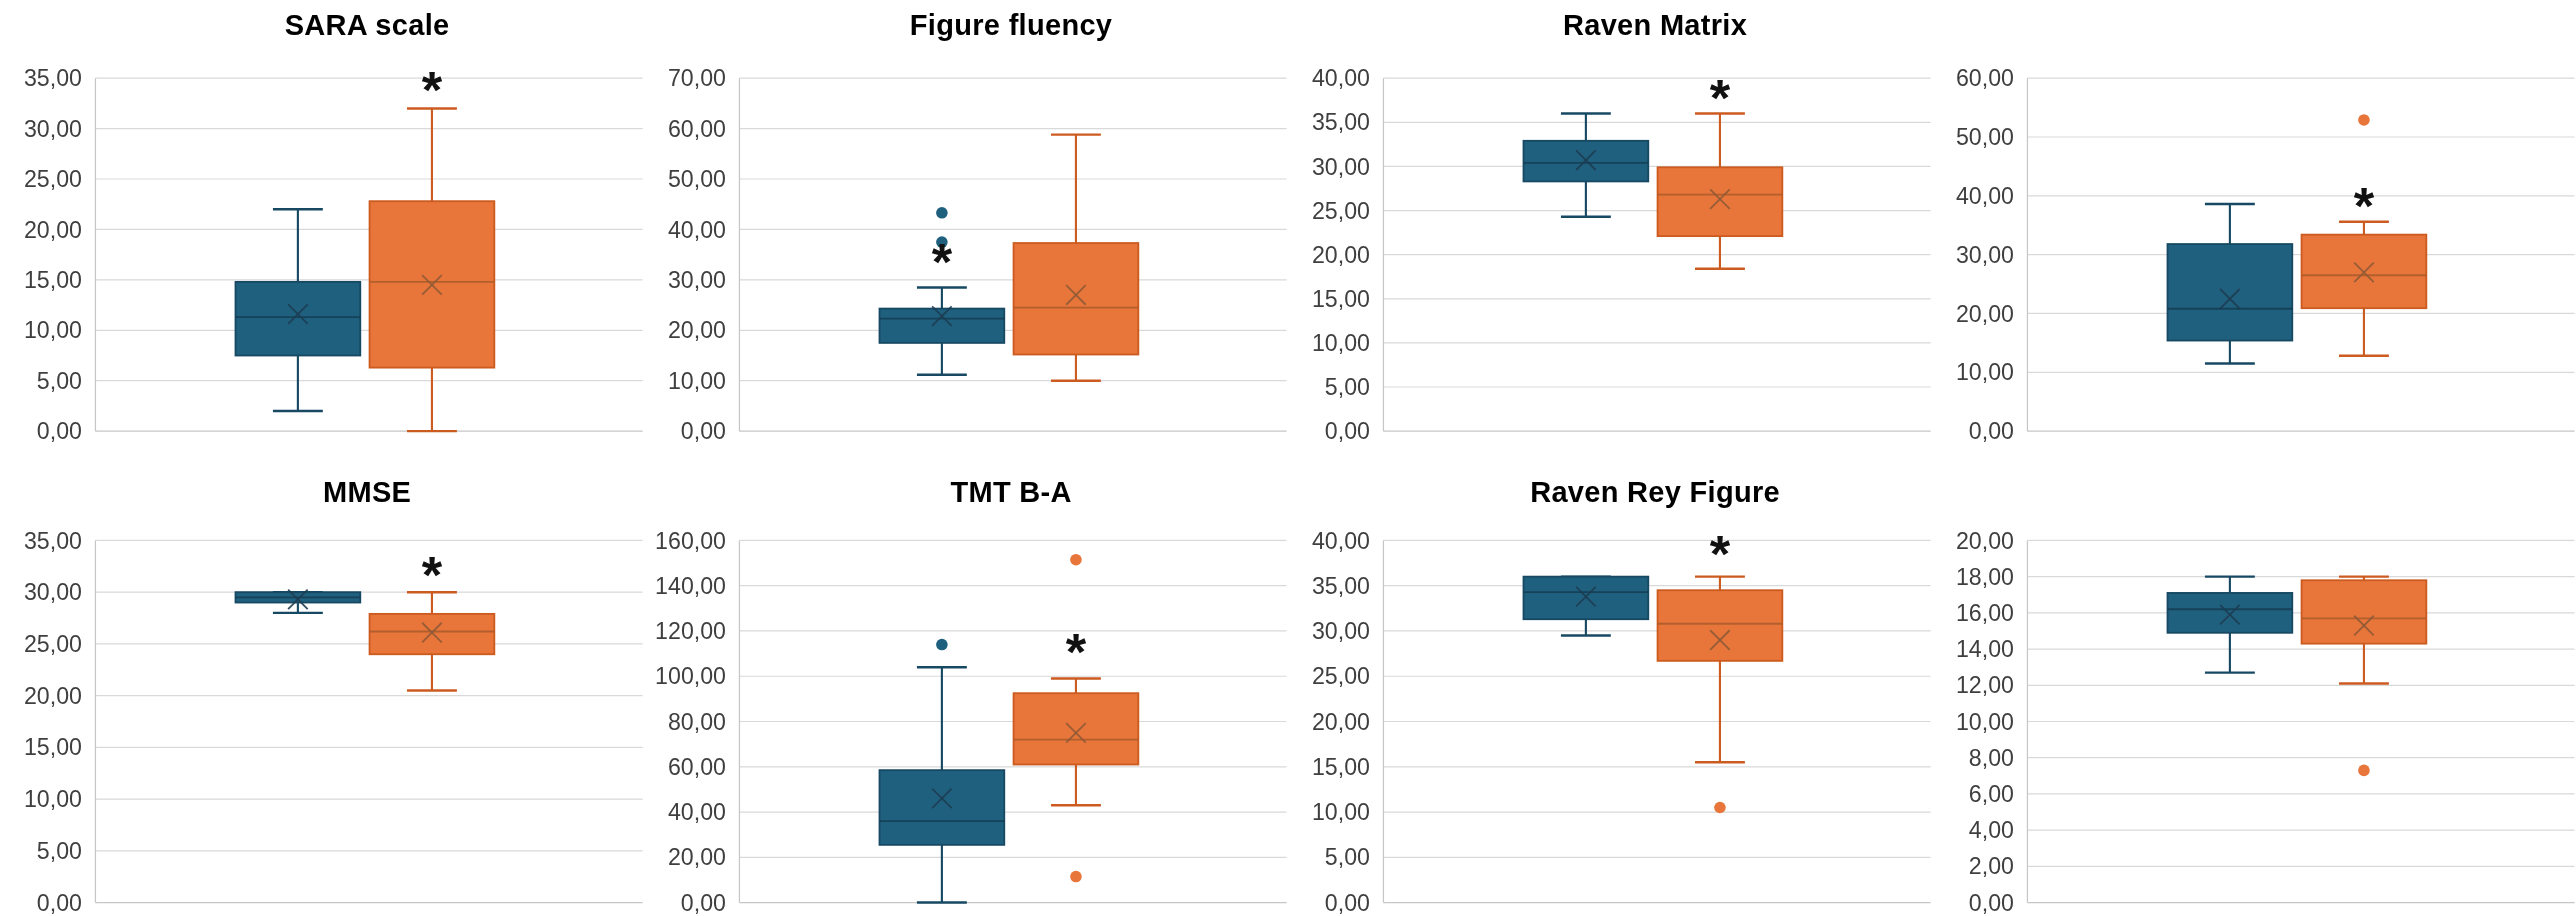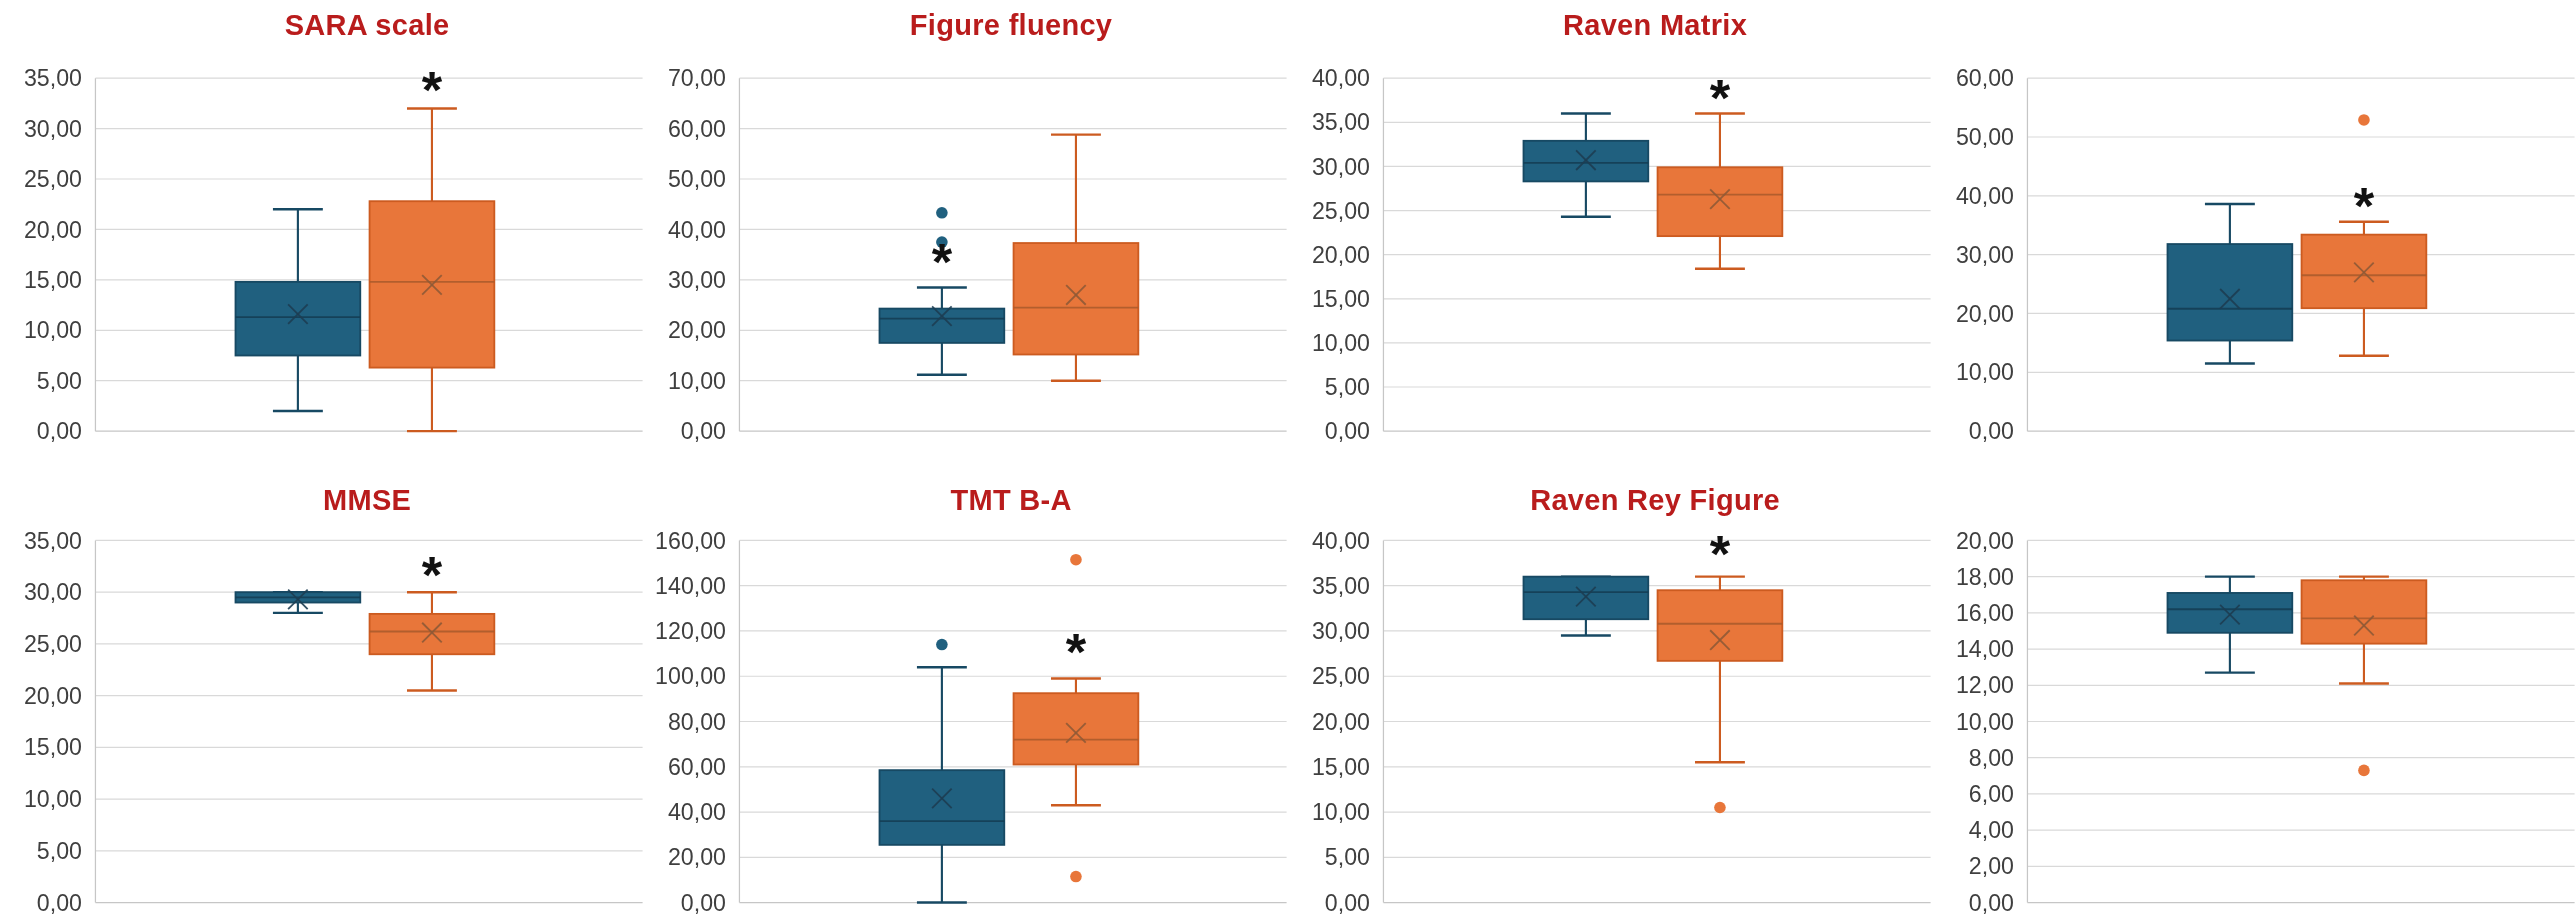--- a/index.html
+++ b/index.html
@@ -28,26 +28,26 @@
     width: 644px;
     overflow: hidden;
   }
   .chart-title {
     position: absolute;
     left: 15%;
     width: 84%;
     text-align: center;
     font-size: 29px;
     font-weight: 600;
-    color: #b91c1c;
+    color: #000000;
     letter-spacing: 0.3px;
     white-space: nowrap;
   }
   .row1 .chart-title { top: 8.6px; }
-  .row2 .chart-title { top: 26px; }
+  .row2 .chart-title { top: 18px; }
   .chart svg {
     position: absolute;
     left: 0;
     top: 0;
     width: 644px;
     height: 458px;
   }
 </style>
 </head>
 <body>

